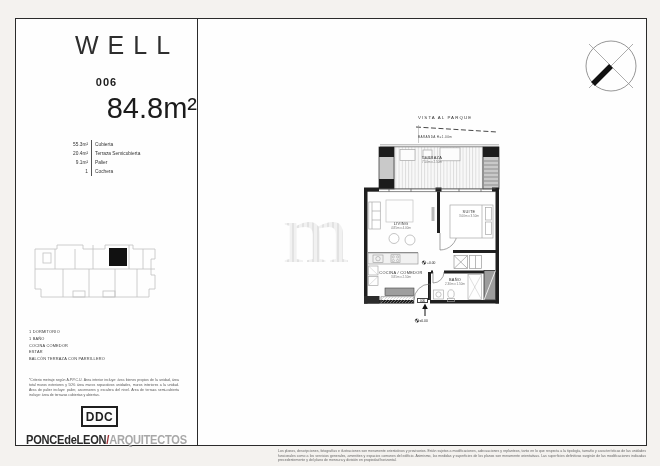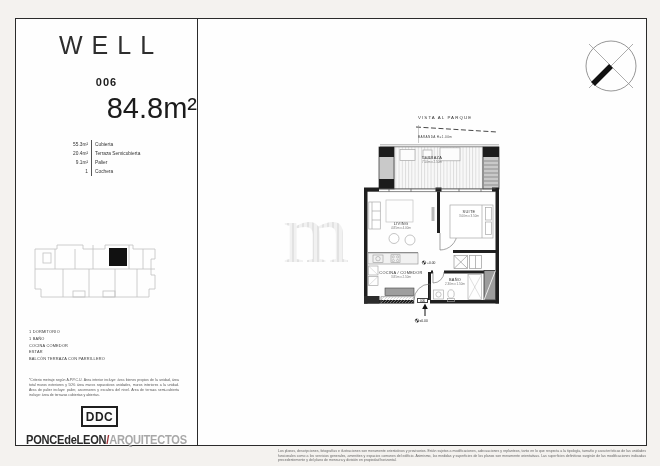--- a/index.html
+++ b/index.html
@@ -4,21 +4,21 @@
 <style>
   html,body{margin:0;padding:0;background:#dddbd8;}
   .canvas{position:relative;width:660px;height:466px;background:#f4f2ef;
           font-family:"Liberation Sans",sans-serif;overflow:hidden;color:#222;}
   .sheet{position:absolute;left:15px;top:18px;width:632px;height:428px;
          background:#fefefe;border:1px solid #2b2b2b;box-sizing:border-box;}
   .vdivider{position:absolute;left:181px;top:0;width:1px;height:100%;background:#2b2b2b;}
 
   
   .brand{position:absolute;left:0;top:12px;width:181px;text-align:center;
-         font-size:25px;font-weight:500;letter-spacing:9px;text-indent:9px;color:#2e2e2e;}
+         font-size:25px;font-weight:500;letter-spacing:9px;text-indent:9px;color:#2e2e2e;padding-left:16px;}
   .unit{position:absolute;left:0;top:57px;width:181px;text-align:center;
         font-size:11px;font-weight:700;letter-spacing:1px;color:#1d1d1d;}
   .bigarea{position:absolute;left:0;top:73px;width:181px;text-align:right;
            font-size:29px;font-weight:400;color:#1b1b1b;}
   .atable{position:absolute;left:0;top:121px;width:181px;}
   .arow{display:flex;line-height:9px;font-size:4.8px;color:#333;}
   .aval{width:72px;text-align:right;padding-right:3px;border-right:1px solid #555;}
   .albl{padding-left:3px;}
   .keyplan{position:absolute;left:13px;top:220px;}
   .program{position:absolute;left:13px;top:310px;font-size:3.9px;line-height:6.8px;

